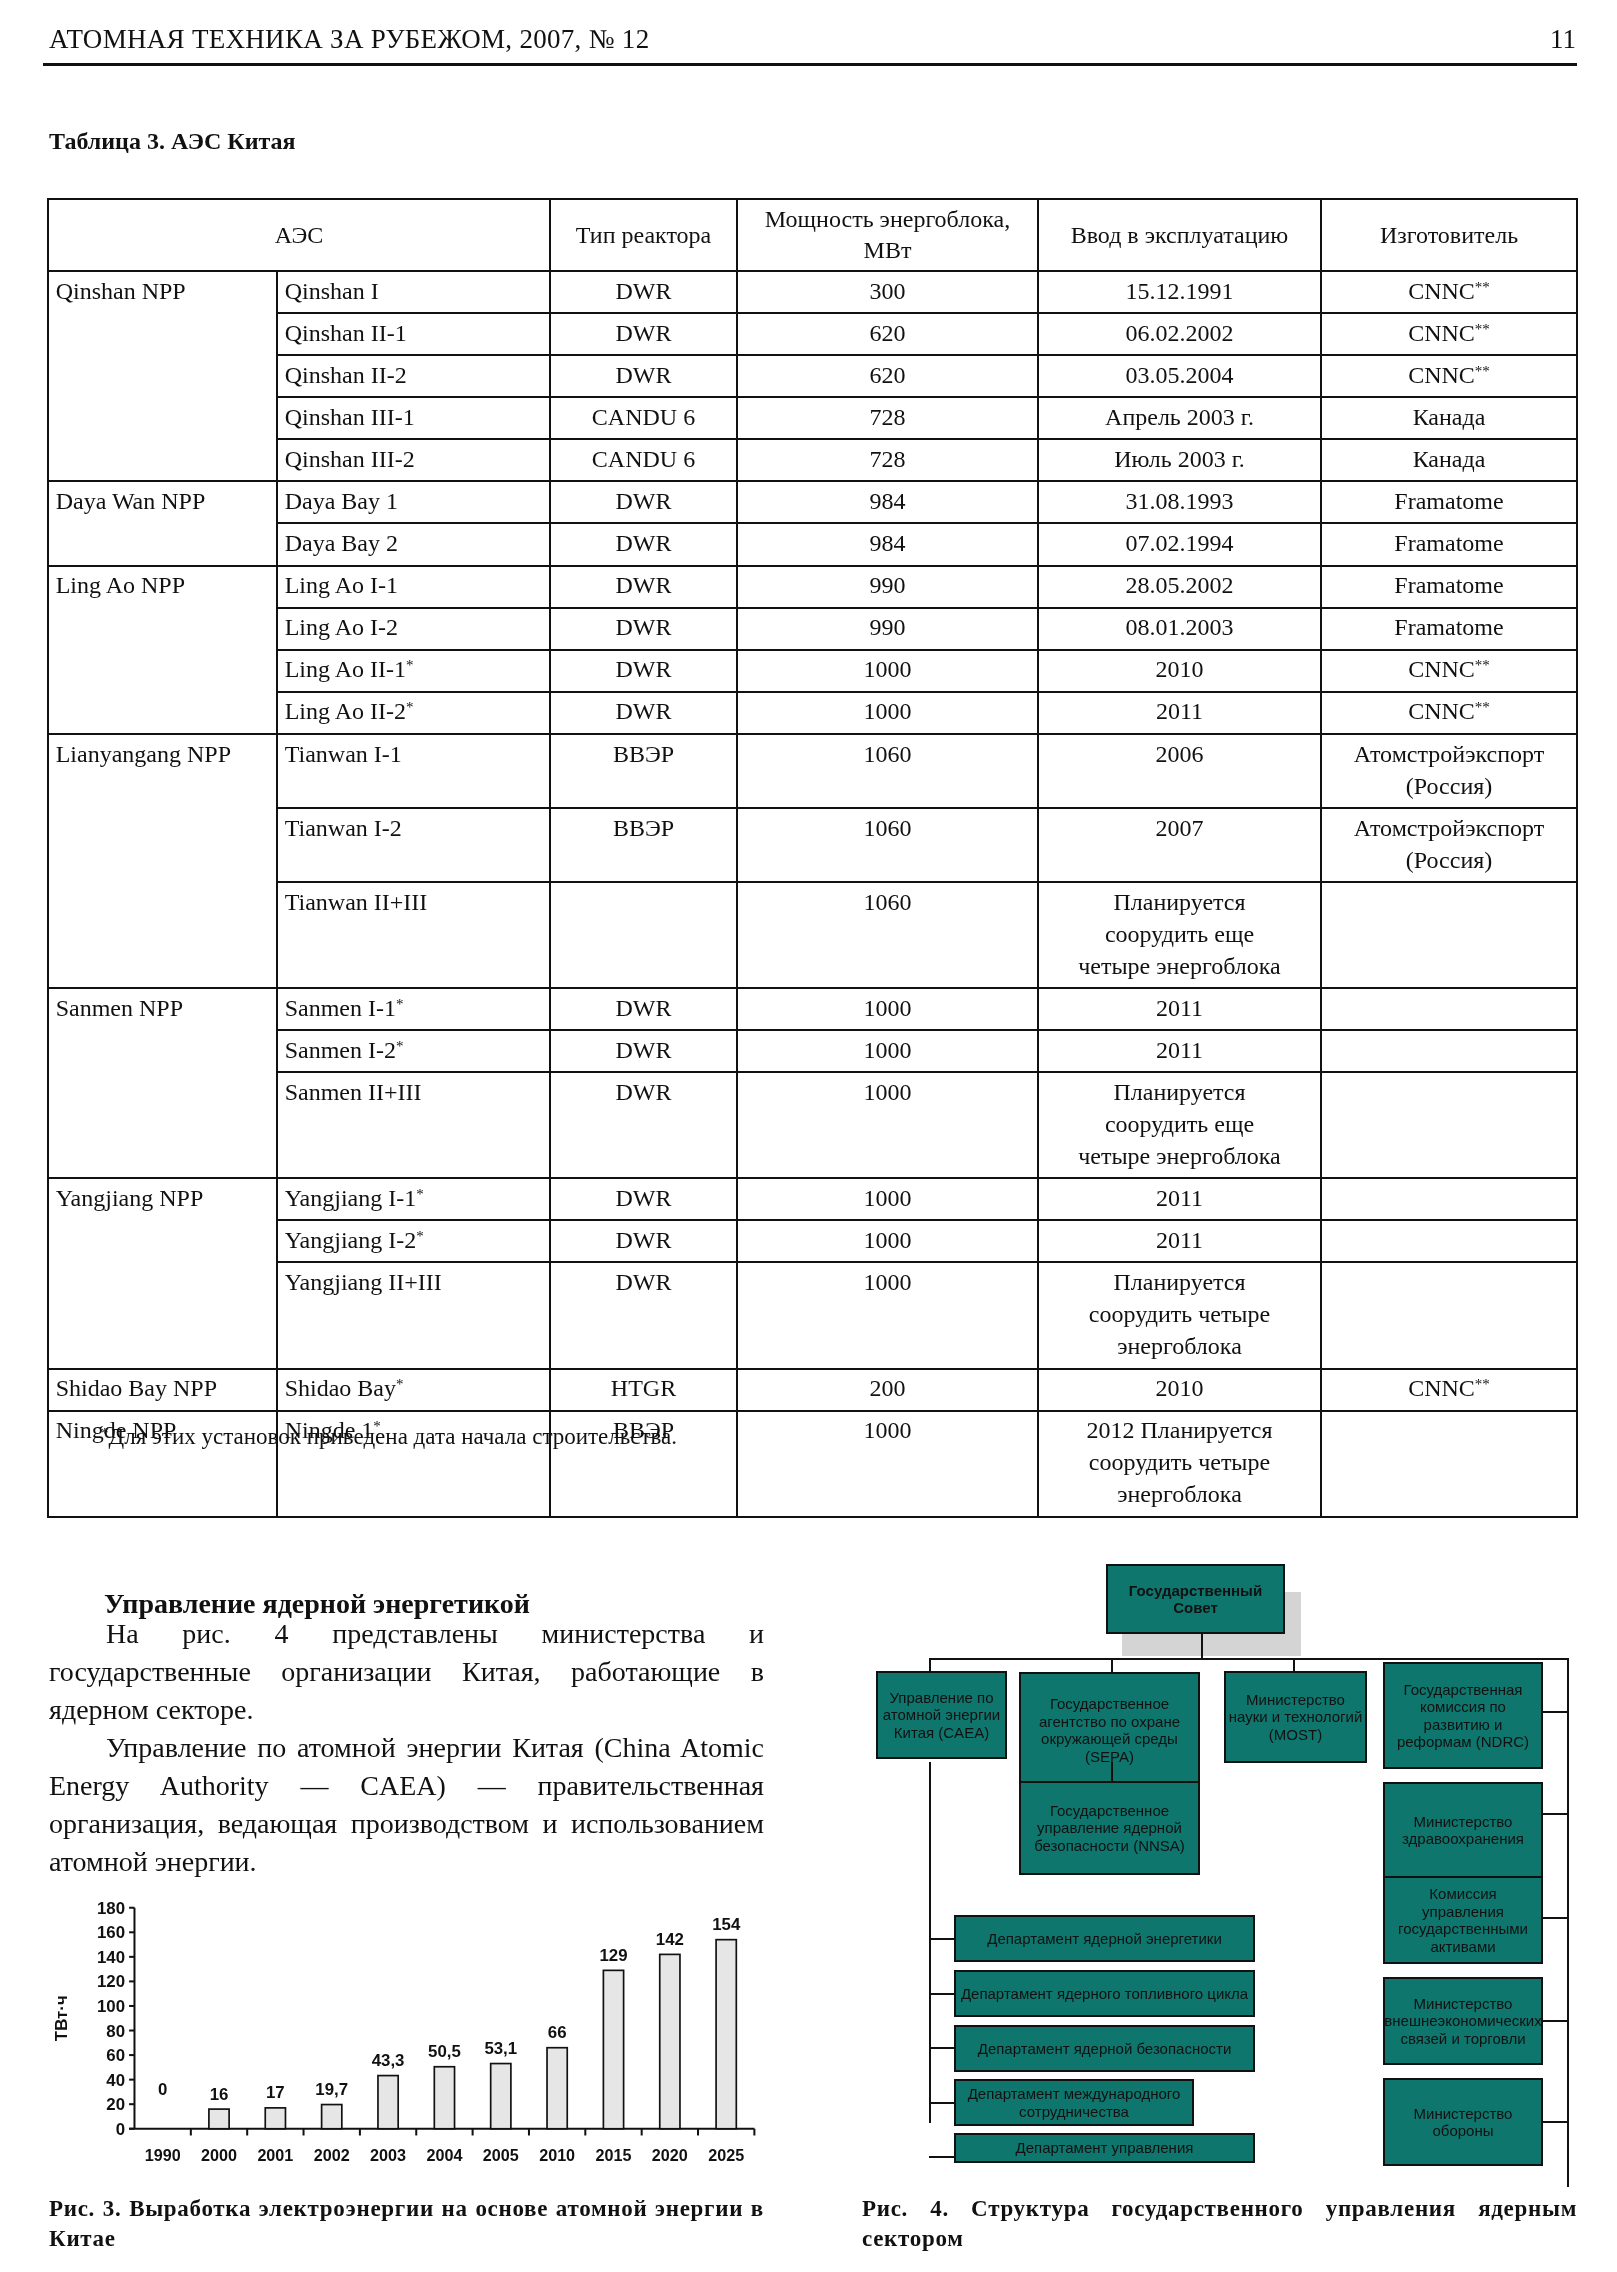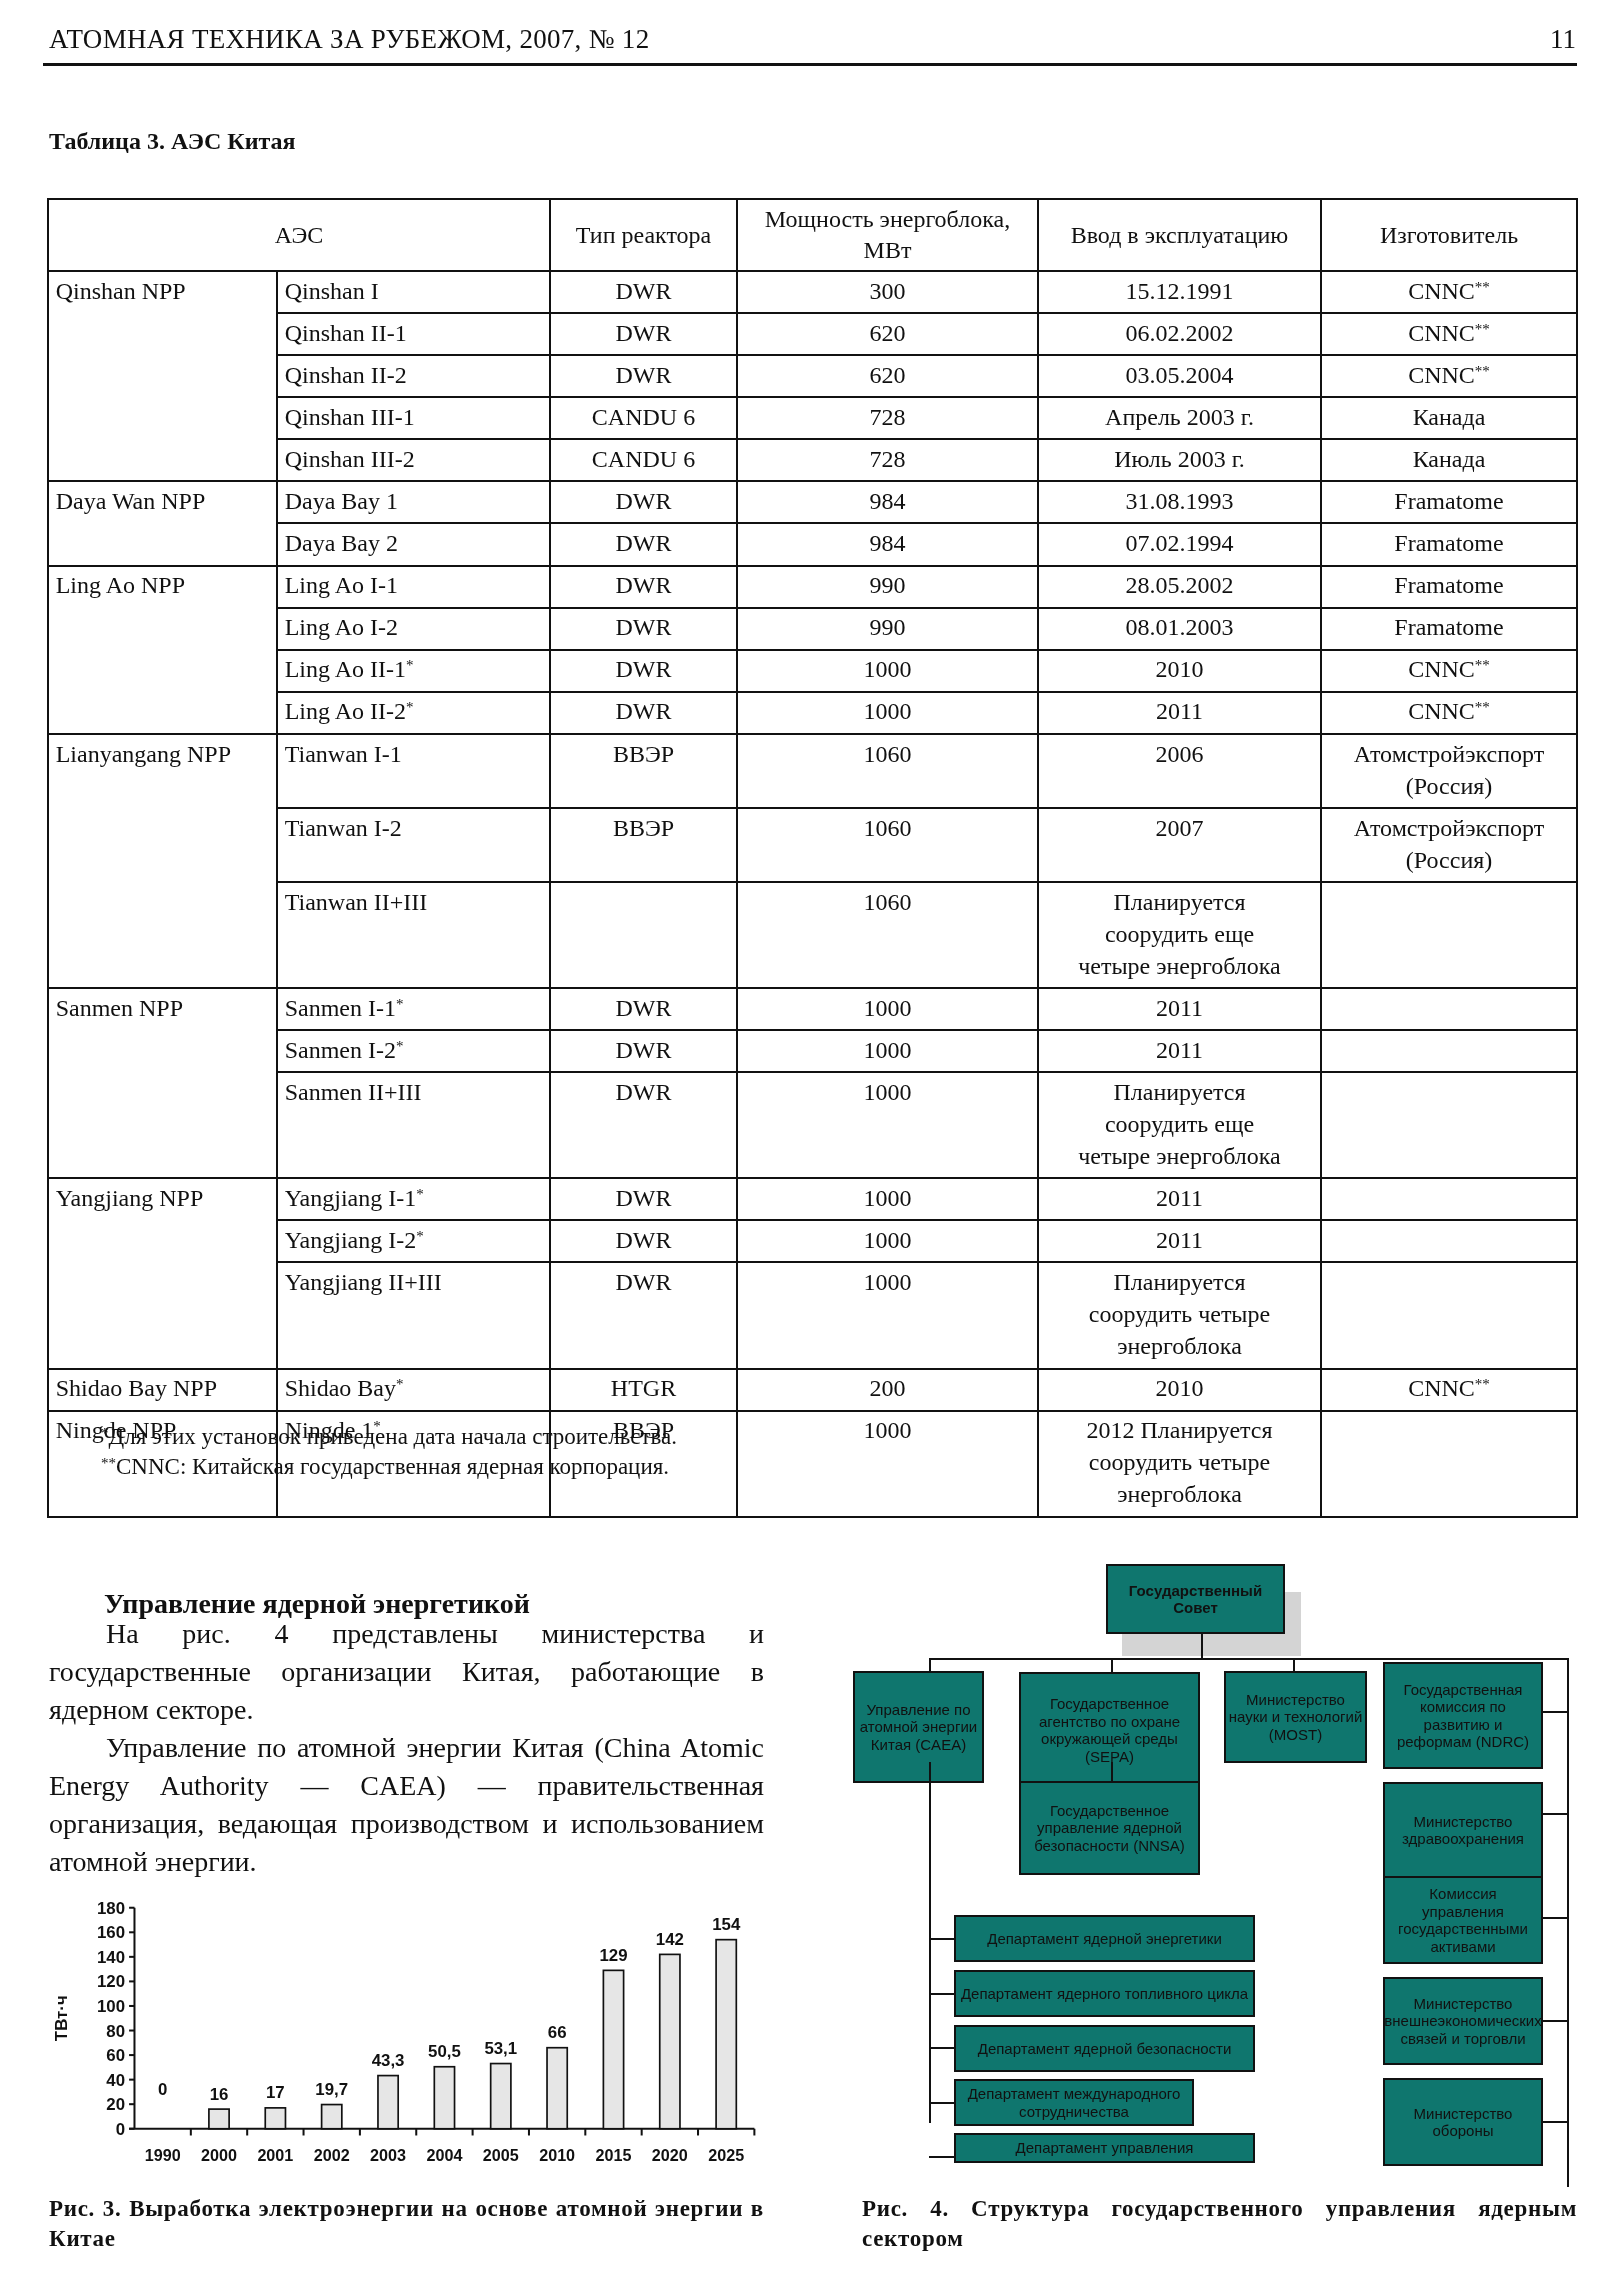--- a/index.html
+++ b/index.html
@@ -217,21 +217,20 @@
         <td class="c">ВВЭР</td>
         <td class="c">1000</td>
         <td class="c" style="padding: 2.7px 27px 5.4px;">2012 Планируется соорудить четыре энергоблока</td>
         <td class="c"><span></span><sup></sup></td>
       </tr>
     </tbody>
 </table>
 
 <div class="abs" id="footnotes">
   <div><sup>*</sup><span>Для этих установок приведена дата начала строительства.</span></div>
-  <div><sup>**</sup><span>CNNC: Китайская государственная ядерная корпорация.</span></div>
 </div>
 
 <div class="abs" id="sec-head">Управление ядерной энергетикой</div>
 <div class="abs" id="body-text">
   <p>На рис. 4 представлены министерства и государственные организации Китая, работающие в ядерном секторе.</p>
   <p>Управление по атомной энергии Китая (China Atomic Energy Authority — CAEA) — правительственная организация, ведающая производством и использованием атомной энергии.</p>
 </div>
 
 <svg class="abs" id="chart" width="728" height="283" viewBox="0 0 1080 420">
   <g id="chart-axes">
@@ -313,21 +312,21 @@
 <div class="abs" id="org" style="left:0;top:0;width:1618px;height:2273px;pointer-events:none;">
   <div style="position:absolute;left:1122px;top:1592px;width:179px;height:64px;background:#d4d4d4;"></div>
   <div class="box" style="left:1106px;top:1564px;width:179px;height:70px;font-weight:bold;">Государственный Совет</div>
   <div class="line" style="left:1201px;top:1634px;width:2px;height:26px;"></div>
   <div class="line" style="left:929px;top:1658px;width:640px;height:2px;"></div>
   <div class="line" style="left:929px;top:1658px;width:2px;height:15px;"></div>
   <div class="line" style="left:1111px;top:1658px;width:2px;height:15px;"></div>
   <div class="line" style="left:1293px;top:1658px;width:2px;height:15px;"></div>
   <div class="line" style="left:1567px;top:1658px;width:2px;height:529px;"></div>
 
-  <div class="box" style="left:853px;top:1671px;width:131px;height:112px;">Управление по атомной энергии Китая (CAEA)</div>
+  <div class="box" style="left:876px;top:1671px;width:131px;height:88px;">Управление по атомной энергии Китая (CAEA)</div>
   <div class="box" style="left:1019px;top:1672px;width:181px;height:116px;">Государственное агентство по охране окружающей среды (SEPA)</div>
   <div class="box" style="left:1224px;top:1671px;width:143px;height:92px;">Министерство науки и технологий (MOST)</div>
   <div class="box" style="left:1383px;top:1662px;width:160px;height:107px;">Государственная комиссия по развитию и реформам (NDRC)</div>
 
   <div class="line" style="left:1111px;top:1762px;width:2px;height:20px;"></div>
   <div class="box" style="left:1019px;top:1781px;width:181px;height:94px;">Государственное управление ядерной безопасности (NNSA)</div>
 
   <div class="box" style="left:1383px;top:1782px;width:160px;height:96px;">Министерство здравоохранения</div>
   <div class="box" style="left:1383px;top:1876px;width:160px;height:88px;">Комиссия управления государственными активами</div>
   <div class="box" style="left:1383px;top:1977px;width:160px;height:88px;">Министерство внешнеэкономических связей и торговли</div>

